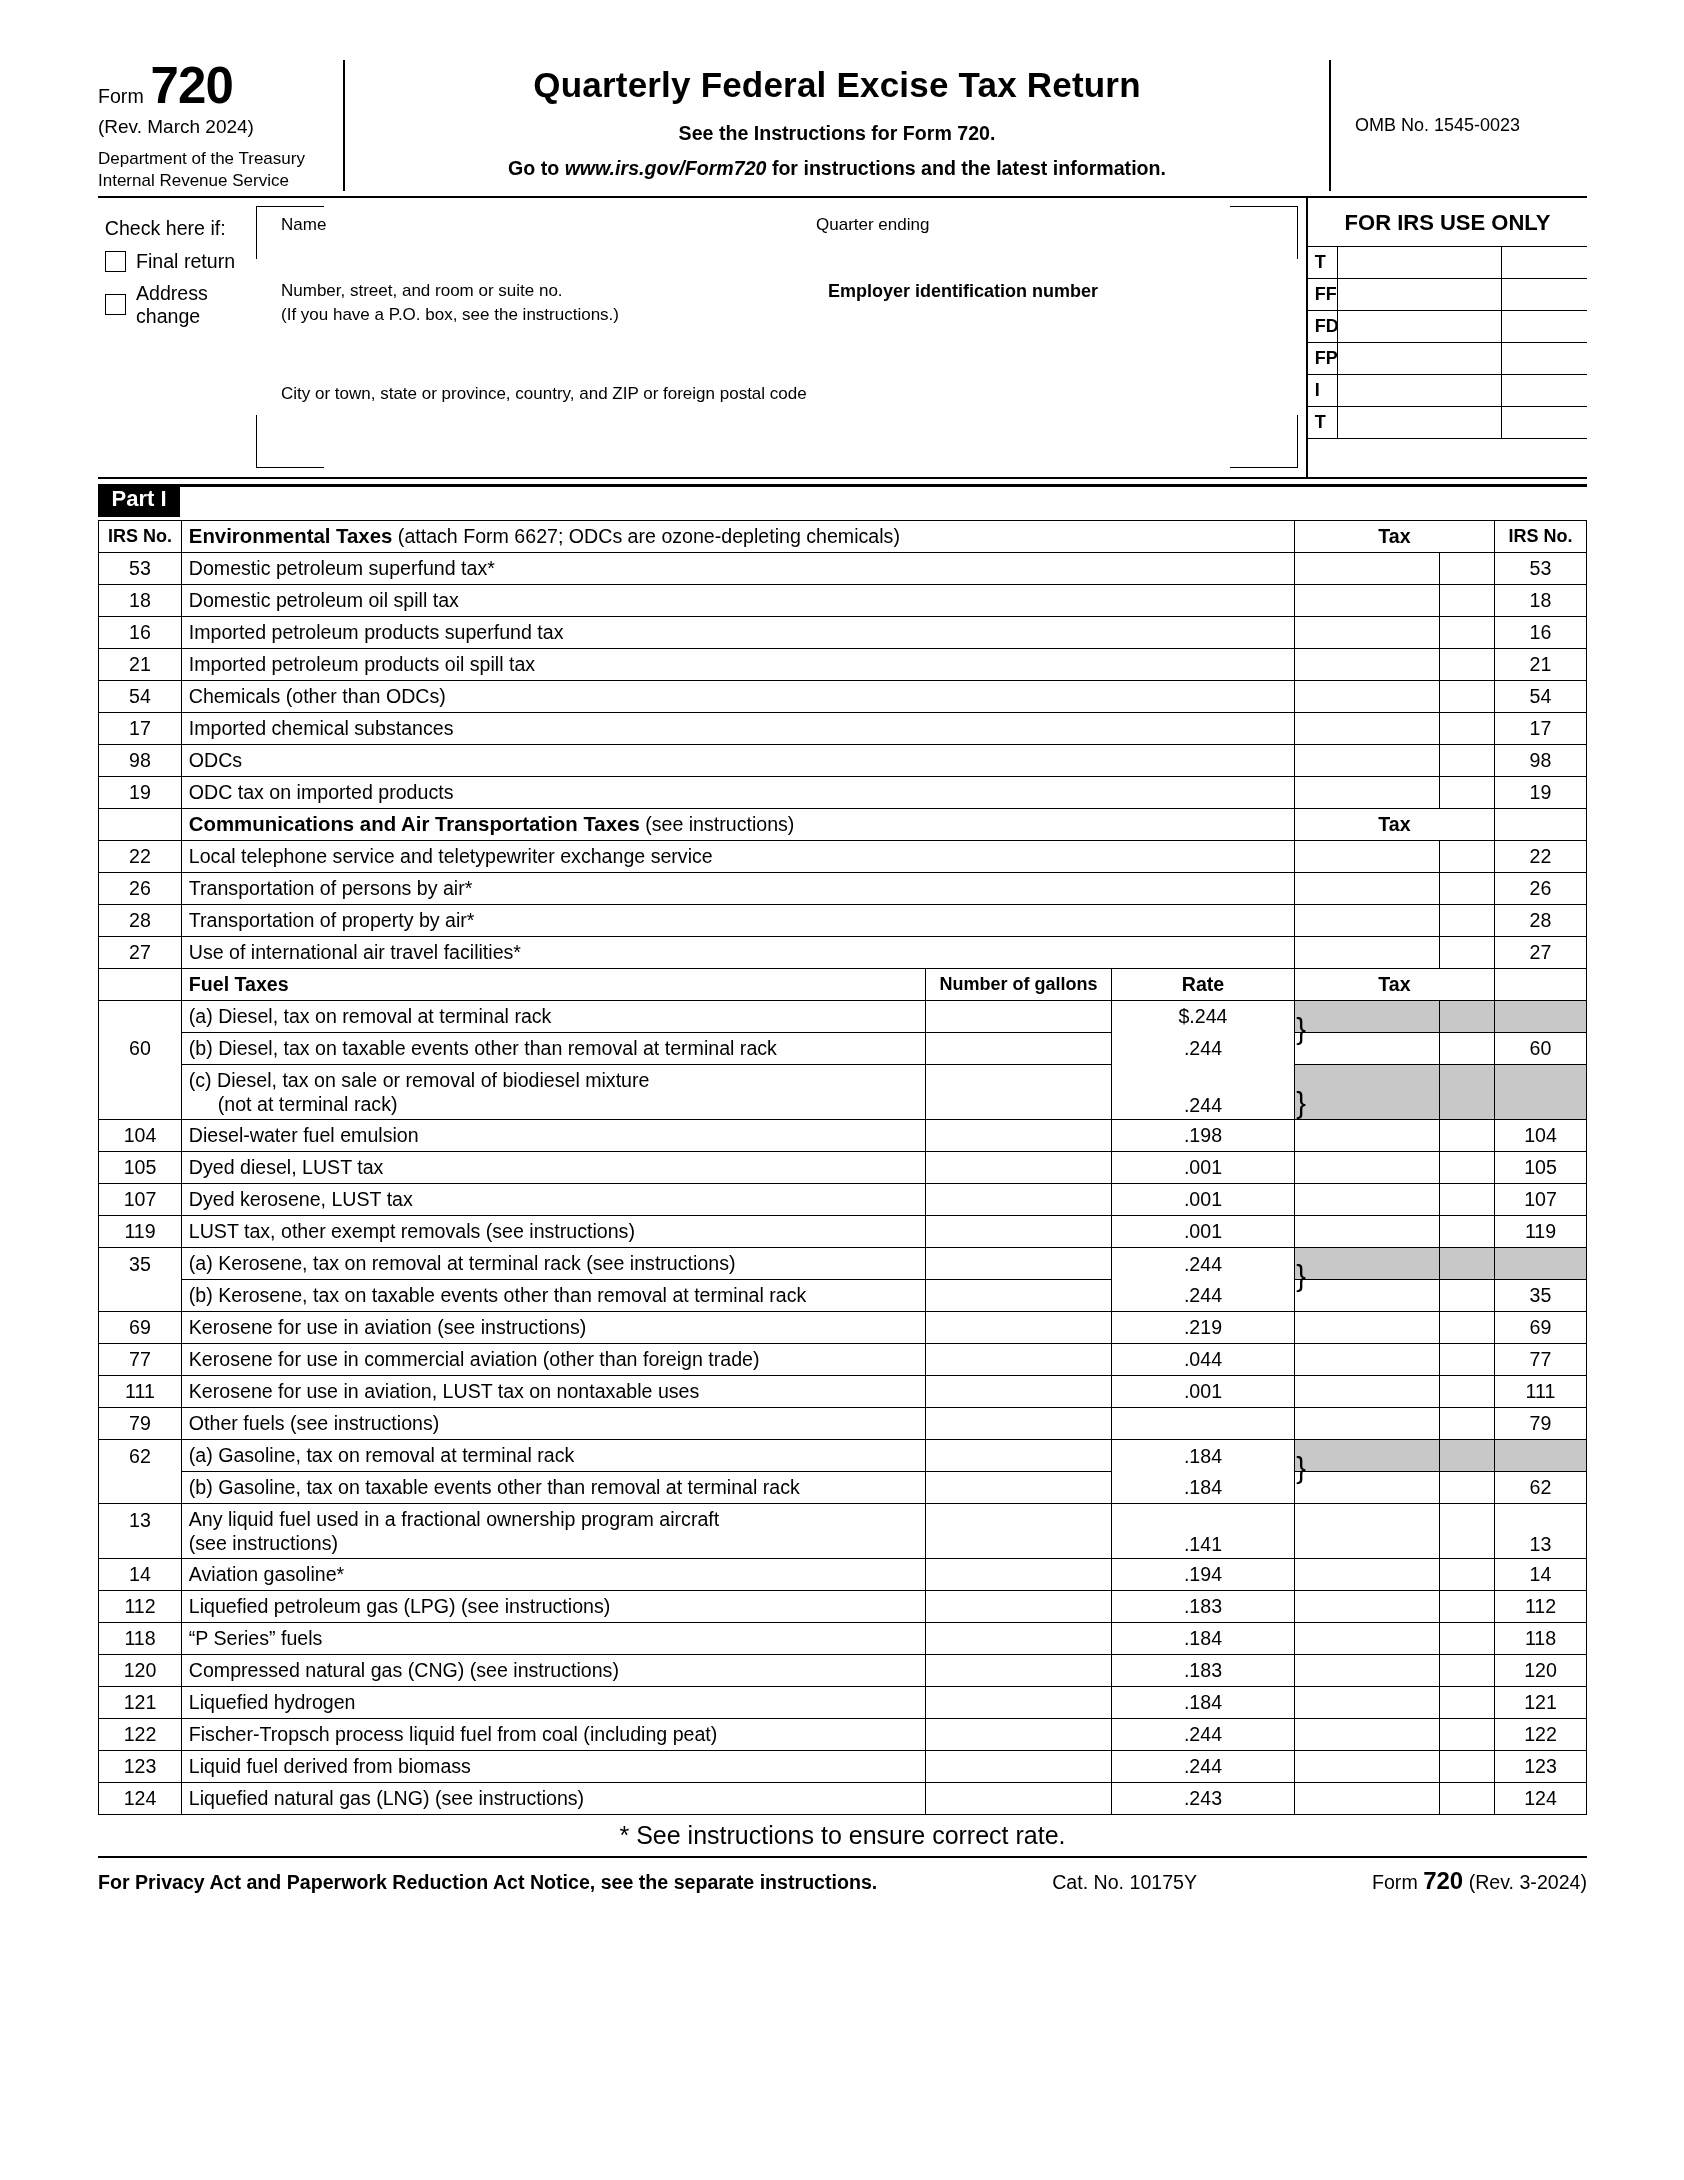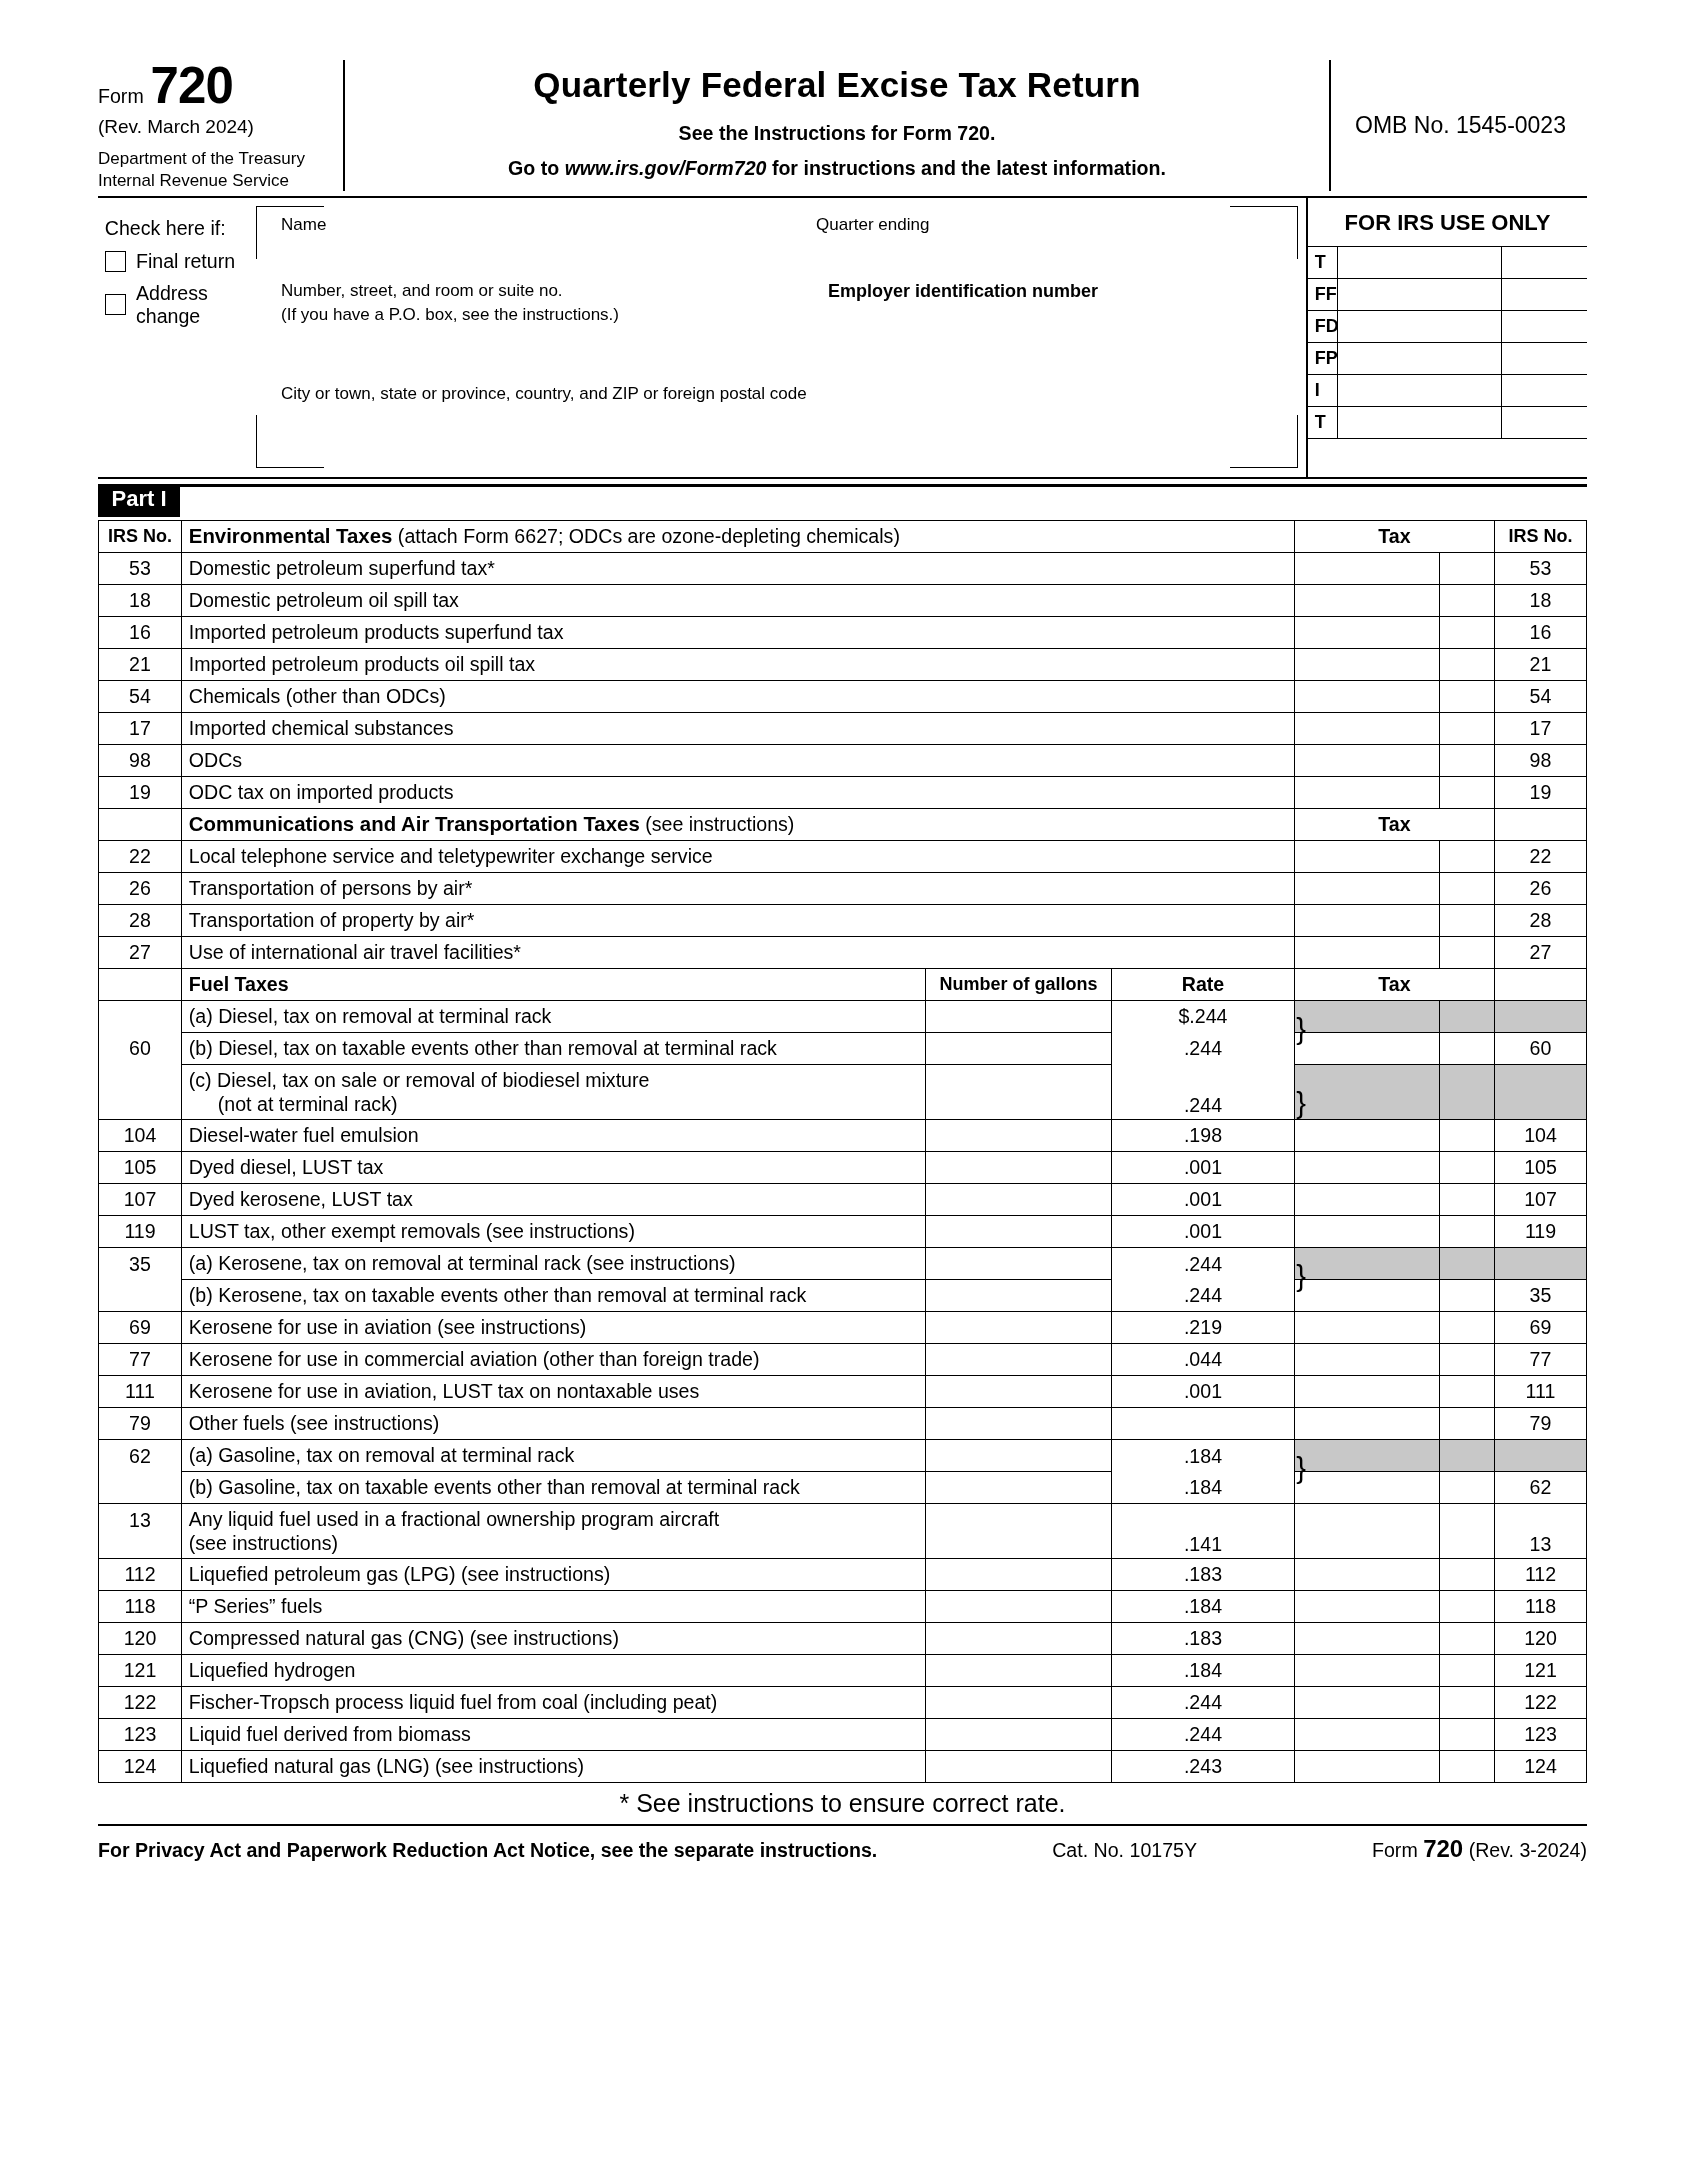--- a/index.html
+++ b/index.html
@@ -78,21 +78,21 @@
     font-weight: bold;
     margin-top: 12px;
   }
   .sub2 i { font-style: italic; }
   .hdr-right {
     width: 256px;
     padding-left: 24px;
     box-sizing: border-box;
     display: flex;
     align-items: center;
-    font-size: 23px;
+    font-size: 18px;
   }
 
   
   .entity {
     display: flex;
     border-bottom: 2.6px solid #000;
     padding: 0;
     height: 281px;
     box-sizing: border-box;
   }
@@ -641,20 +641,29 @@
         <div>(see instructions)</div>
       </td>
       <td></td>
       <td class="ctr" style="vertical-align:bottom;">.141</td>
       <td></td>
       <td></td>
       <td class="ctr" style="vertical-align:bottom;">13</td>
     </tr>
 
     <tr>
+          <td class="ctr">14</td>
+          <td>Aviation gasoline*</td>
+          <td></td>
+          <td class="ctr">.194</td>
+          <td></td>
+          <td></td>
+          <td class="ctr">14</td>
+        </tr>
+    <tr>
           <td class="ctr">112</td>
           <td>Liquefied petroleum gas (LPG) (see instructions)</td>
           <td></td>
           <td class="ctr">.183</td>
           <td></td>
           <td></td>
           <td class="ctr">112</td>
         </tr>
     <tr>
           <td class="ctr">118</td>

